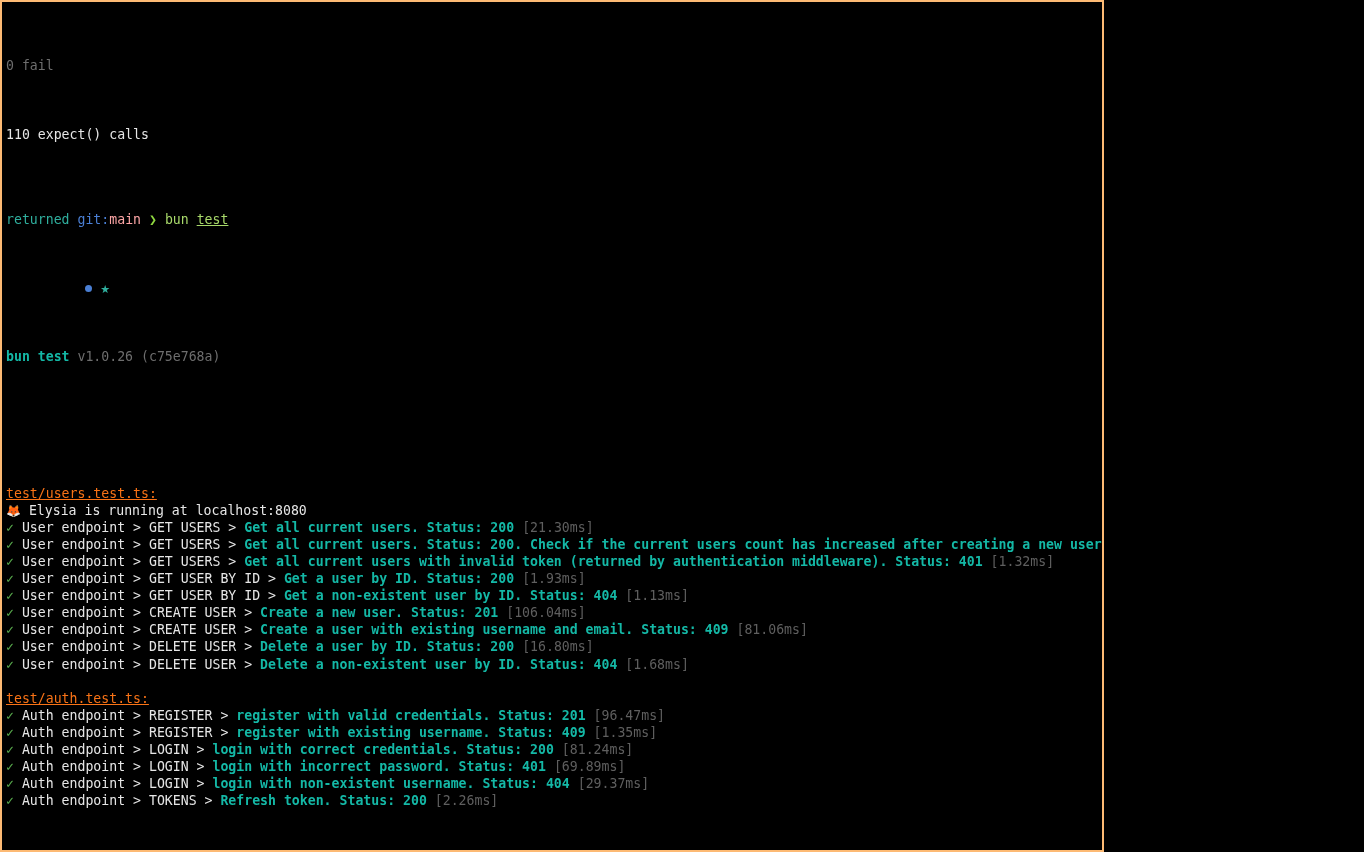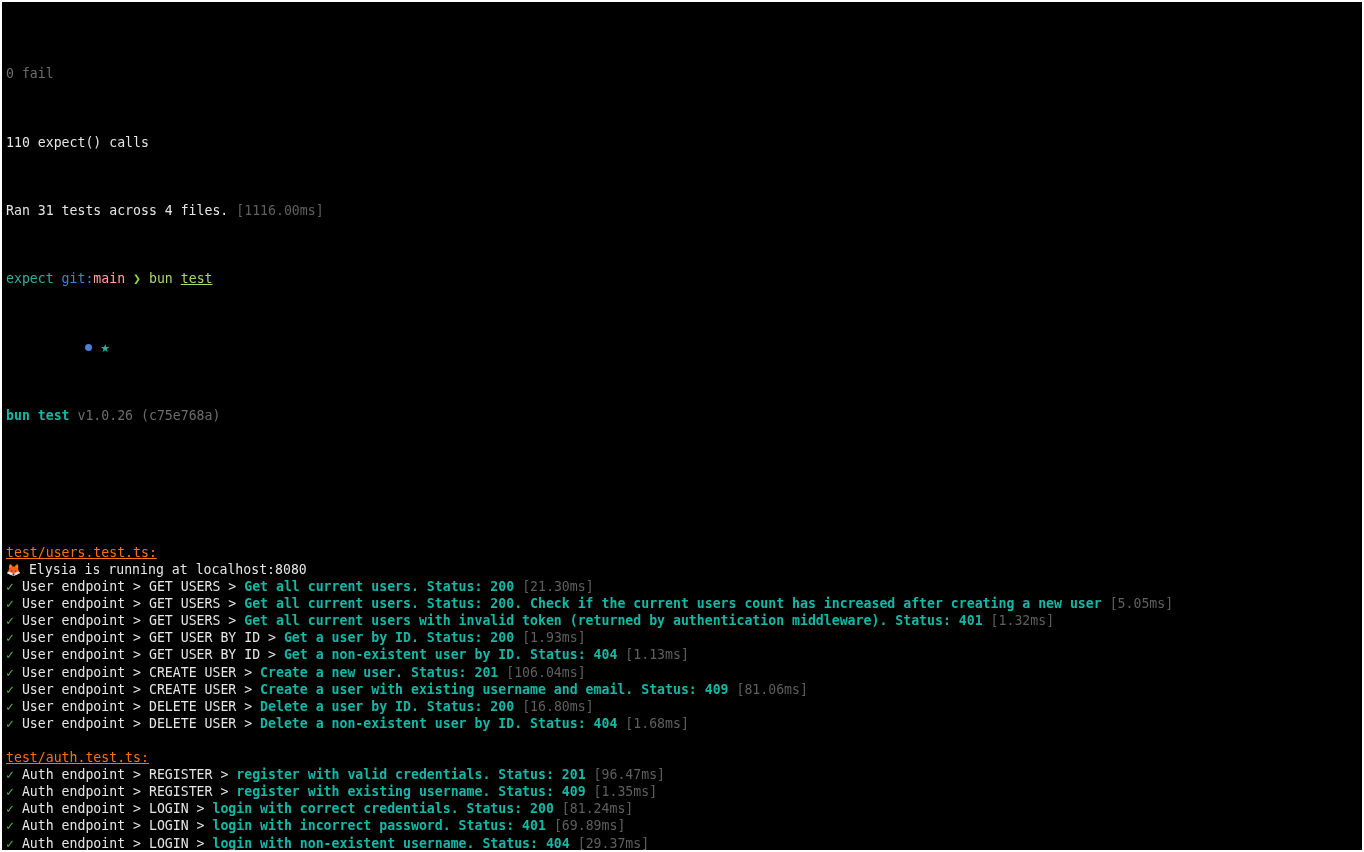--- a/index.html
+++ b/index.html
@@ -8,25 +8,25 @@
     background: #000000;
   }
   body {
     width: 1364px;
     height: 852px;
     overflow: hidden;
     font-family: "DejaVu Sans Mono", "Liberation Mono", monospace;
   }
   #terminal {
     box-sizing: border-box;
-    width: 1364px;
+    width: 1104px;
     height: 852px;
     background: #000000;
-    border: 2px solid #ffffff;
-    padding: 12px 0 0 4px;
+    border: 2px solid #fdba74;
+    padding: 4px 0 0 4px;
     font-size: 13.2px;
     line-height: 17.1px;
     letter-spacing: 0px;
     color: #d8d8d8;
     white-space: pre;
     overflow: hidden;
   }
   .line {
     height: 17.1px;
     white-space: pre;
@@ -65,23 +65,22 @@
 </style>
 </head>
 <body>
 
 <div id="terminal">
 
   <div class="line"><span class="c-dim">0 fail</span></div>
 
   <div class="line"><span class="c-white">110 expect() calls</span></div>
 
-  <div class="line"><span class="c-white">Ran 31 tests across 4 files.</span><span> </span><span class="c-time">[1116.00ms]</span></div>
 
-  <div class="line"><span class="c-teal">expect</span><span> </span><span class="c-blue">git:</span><span class="c-red">main</span><span> </span><span class="c-lime">❯</span><span> </span><span class="c-lightgrn">bun</span><span> </span><span class="c-lightgrn underline">test</span></div>
+  <div class="line"><span class="c-teal">returned</span><span> </span><span class="c-blue">git:</span><span class="c-red">main</span><span> </span><span class="c-lime">❯</span><span> </span><span class="c-lightgrn">bun</span><span> </span><span class="c-lightgrn underline">test</span></div>
 
   <div class="line"><span>          </span><span class="dot"></span><span> </span><span class="star">★</span></div>
 
   <div class="line"><span class="c-bold">bun test</span><span> </span><span class="c-dim">v1.0.26</span><span> </span><span class="c-dim">(c75e768a)</span></div>
 
   <div class="blank"></div>
 
   <div id="suites-root"><div class="line c-path">test/users.test.ts:</div><div class="line"><span class="emoji">🦊</span><span> </span><span class="c-white">Elysia is running at localhost:8080</span></div><div class="line"><span class="c-green">✓</span><span> </span><span class="c-white">User endpoint &gt; GET USERS &gt; </span><span class="c-bold">Get all current users. Status: 200</span><span> </span><span class="c-time">[21.30ms]</span></div><div class="line"><span class="c-green">✓</span><span> </span><span class="c-white">User endpoint &gt; GET USERS &gt; </span><span class="c-bold">Get all current users. Status: 200. Check if the current users count has increased after creating a new user</span><span> </span><span class="c-time">[5.05ms]</span></div><div class="line"><span class="c-green">✓</span><span> </span><span class="c-white">User endpoint &gt; GET USERS &gt; </span><span class="c-bold">Get all current users with invalid token (returned by authentication middleware). Status: 401</span><span> </span><span class="c-time">[1.32ms]</span></div><div class="line"><span class="c-green">✓</span><span> </span><span class="c-white">User endpoint &gt; GET USER BY ID &gt; </span><span class="c-bold">Get a user by ID. Status: 200</span><span> </span><span class="c-time">[1.93ms]</span></div><div class="line"><span class="c-green">✓</span><span> </span><span class="c-white">User endpoint &gt; GET USER BY ID &gt; </span><span class="c-bold">Get a non-existent user by ID. Status: 404</span><span> </span><span class="c-time">[1.13ms]</span></div><div class="line"><span class="c-green">✓</span><span> </span><span class="c-white">User endpoint &gt; CREATE USER &gt; </span><span class="c-bold">Create a new user. Status: 201</span><span> </span><span class="c-time">[106.04ms]</span></div><div class="line"><span class="c-green">✓</span><span> </span><span class="c-white">User endpoint &gt; CREATE USER &gt; </span><span class="c-bold">Create a user with existing username and email. Status: 409</span><span> </span><span class="c-time">[81.06ms]</span></div><div class="line"><span class="c-green">✓</span><span> </span><span class="c-white">User endpoint &gt; DELETE USER &gt; </span><span class="c-bold">Delete a user by ID. Status: 200</span><span> </span><span class="c-time">[16.80ms]</span></div><div class="line"><span class="c-green">✓</span><span> </span><span class="c-white">User endpoint &gt; DELETE USER &gt; </span><span class="c-bold">Delete a non-existent user by ID. Status: 404</span><span> </span><span class="c-time">[1.68ms]</span></div><div class="blank"></div><div class="line c-path">test/auth.test.ts:</div><div class="line"><span class="c-green">✓</span><span> </span><span class="c-white">Auth endpoint &gt; REGISTER &gt; </span><span class="c-bold">register with valid credentials. Status: 201</span><span> </span><span class="c-time">[96.47ms]</span></div><div class="line"><span class="c-green">✓</span><span> </span><span class="c-white">Auth endpoint &gt; REGISTER &gt; </span><span class="c-bold">register with existing username. Status: 409</span><span> </span><span class="c-time">[1.35ms]</span></div><div class="line"><span class="c-green">✓</span><span> </span><span class="c-white">Auth endpoint &gt; LOGIN &gt; </span><span class="c-bold">login with correct credentials. Status: 200</span><span> </span><span class="c-time">[81.24ms]</span></div><div class="line"><span class="c-green">✓</span><span> </span><span class="c-white">Auth endpoint &gt; LOGIN &gt; </span><span class="c-bold">login with incorrect password. Status: 401</span><span> </span><span class="c-time">[69.89ms]</span></div><div class="line"><span class="c-green">✓</span><span> </span><span class="c-white">Auth endpoint &gt; LOGIN &gt; </span><span class="c-bold">login with non-existent username. Status: 404</span><span> </span><span class="c-time">[29.37ms]</span></div><div class="line"><span class="c-green">✓</span><span> </span><span class="c-white">Auth endpoint &gt; TOKENS &gt; </span><span class="c-bold">Refresh token. Status: 200</span><span> </span><span class="c-time">[2.26ms]</span></div></div>
 
   

